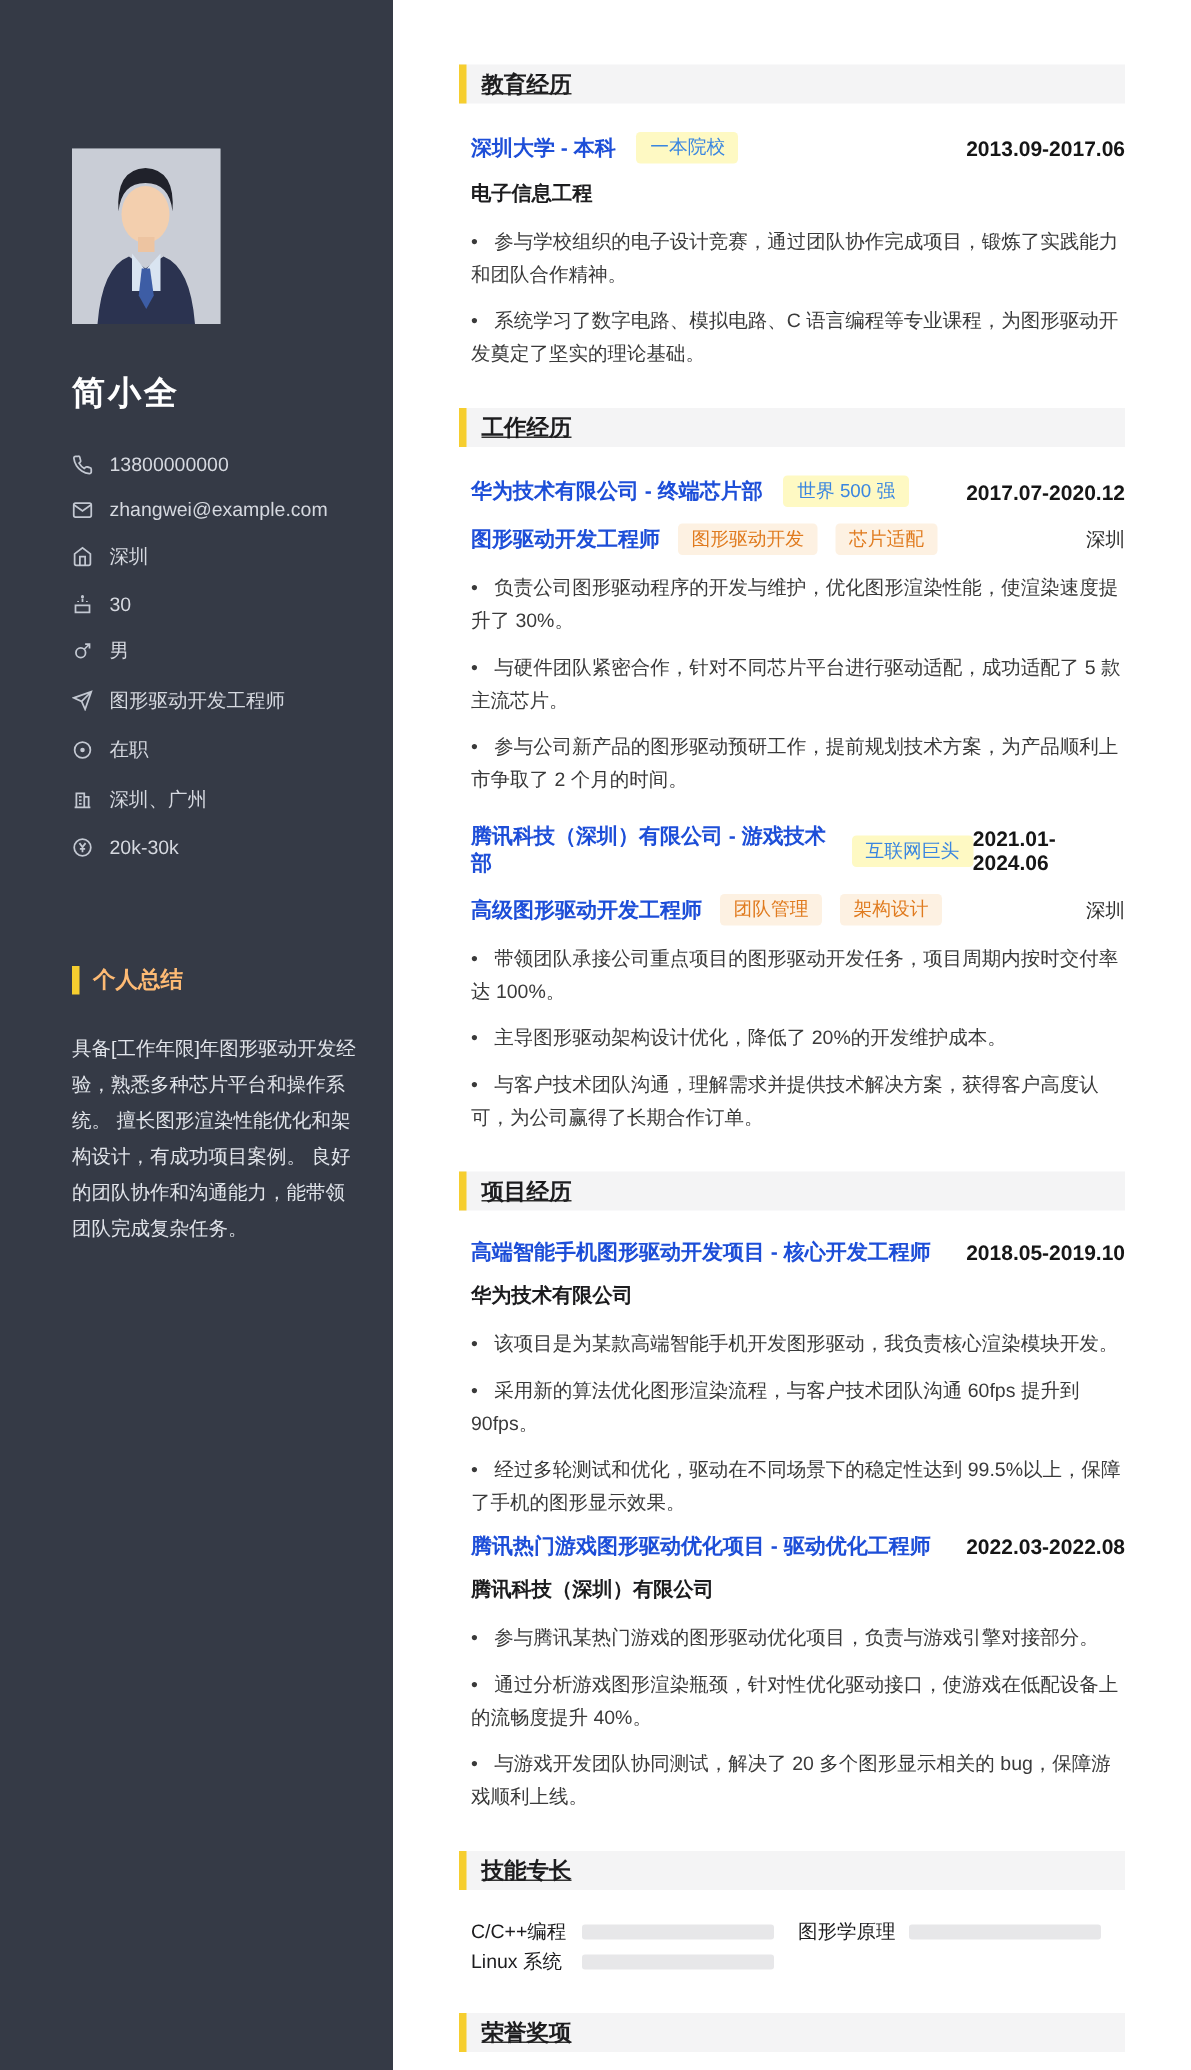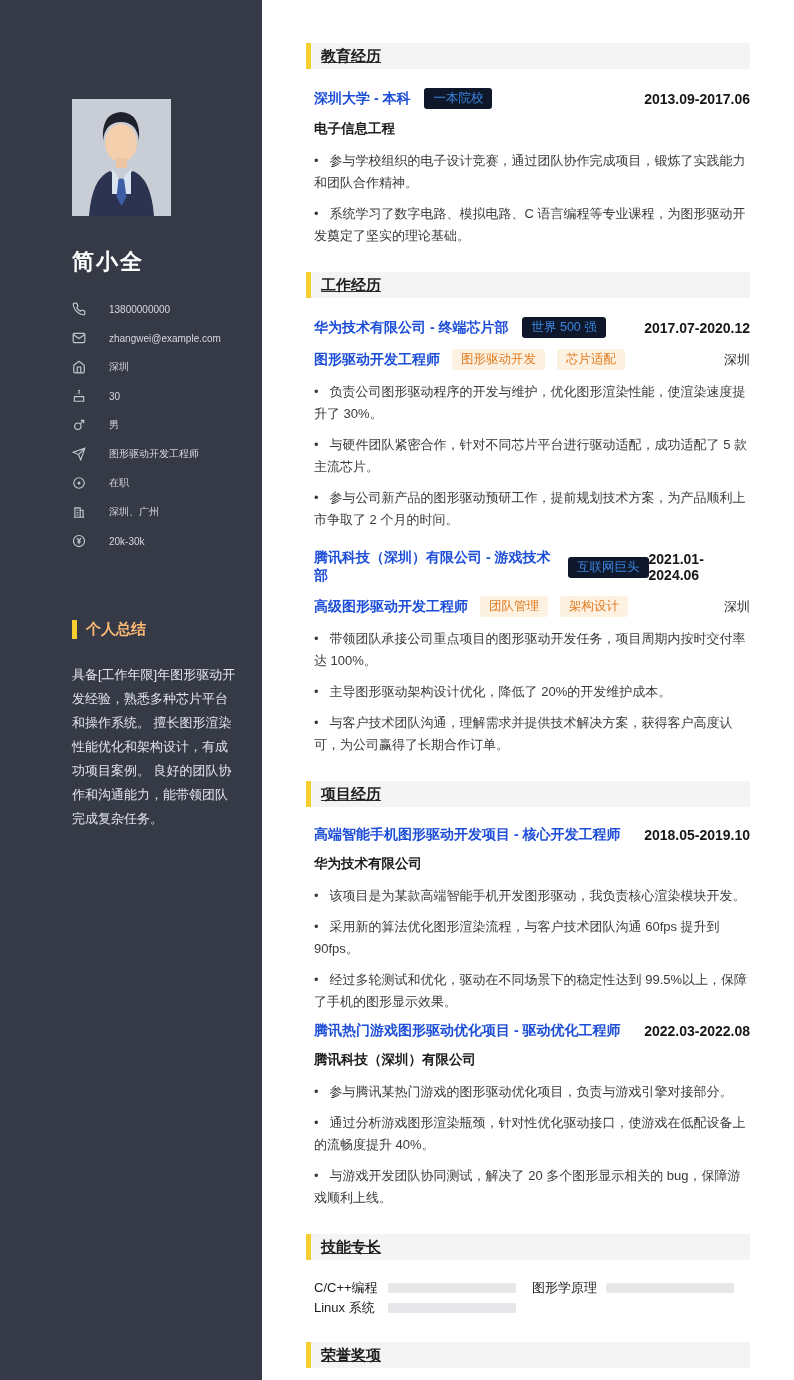--- a/index.html
+++ b/index.html
@@ -11,47 +11,47 @@
   *{box-sizing:border-box;}
   html,body{margin:0;padding:0;}
   body{
     width:794px;height:1380px;
     font-family:"Liberation Sans","DejaVu Sans",sans-serif;
     background:#ffffff;color:#333;display:flex;overflow:hidden;
   }
   
   .sidebar{
     width:262px;flex-shrink:0;background:var(--sidebar-bg);
-    color:#fff;padding:99px 22px 20px 72px;
+    color:#fff;padding:99px 22px 20px 48px;
   }
   .photo{width:99px;height:117px;overflow:hidden;background:#c9cdd6;}
   .photo svg{display:block;}
   .name{margin:31px 0 0;font-size:22px;font-weight:bold;letter-spacing:2px;color:#fff;}
   .contacts{list-style:none;margin:25px 0 0;padding:0;}
-  .contacts li{display:flex;align-items:center;margin-bottom:15px;font-size:10px;color:#d6d9e0;gap:12px;}
+  .contacts li{display:flex;align-items:center;margin-bottom:15px;font-size:13px;color:#d6d9e0;}
   .cicon{width:14px;height:14px;margin-right:11px;color:#c3c8d2;flex-shrink:0;display:inline-flex;}
   .cicon svg{width:14px;height:14px;}
   .summary{margin-top:72px;}
   .sum-head{display:flex;align-items:center;}
   .ybar{width:5px;height:19px;background:var(--accent-yellow);margin-right:9px;flex-shrink:0;}
   .sum-head h2{margin:0;font-size:15px;font-weight:bold;color:#fdba74;}
   .sum-text{margin:24px 0 0;font-size:13px;line-height:24px;color:#e1e4ea;}
   
   .main{flex:1;padding:43px 50px 10px 44px;background:#fff;}
   .section{margin-bottom:25px;}
   .sec-header{
     background:#f4f4f5;height:26px;display:flex;align-items:center;margin-bottom:19px;text-decoration:underline;
   }
   .sec-header .ybar{height:26px;margin-right:10px;}
   .sec-header h2{margin:0;font-size:15px;font-weight:bold;color:#1d1d1f;}
   .indent{margin-left:8px;}
   .entry-row{display:flex;align-items:center;margin-bottom:11px;}
   .entry-title{font-size:14px;font-weight:bold;color:#1d4ed8;}
   .tag{font-size:12.5px;padding:2px 9px;border-radius:3px;margin-left:14px;white-space:nowrap;}
-  .tag-blue{background:#0f172a;color:#3a86e0;}
+  .tag-blue{background:#fef9c3;color:#3a86e0;}
   .tag-orange{background:#fdf1e2;color:#e07b1f;margin-left:12px;}
   .date{margin-left:auto;font-size:14px;font-weight:bold;color:#161616;}
   .loc{margin-left:auto;font-size:13px;color:#2c2c2c;}
   .subtitle{font-size:13.5px;font-weight:bold;color:#1c1c1e;margin-bottom:12px;}
   .bullets p{margin:0 0 9px;font-size:13px;line-height:22px;color:#3a3a3a;}
   .bullets p::before{content:"•";margin-right:11px;color:#3a3a3a;}
   .job{margin-bottom:18px;}
   .job:last-child,.proj:last-child{margin-bottom:0;}
   .proj{}
   

